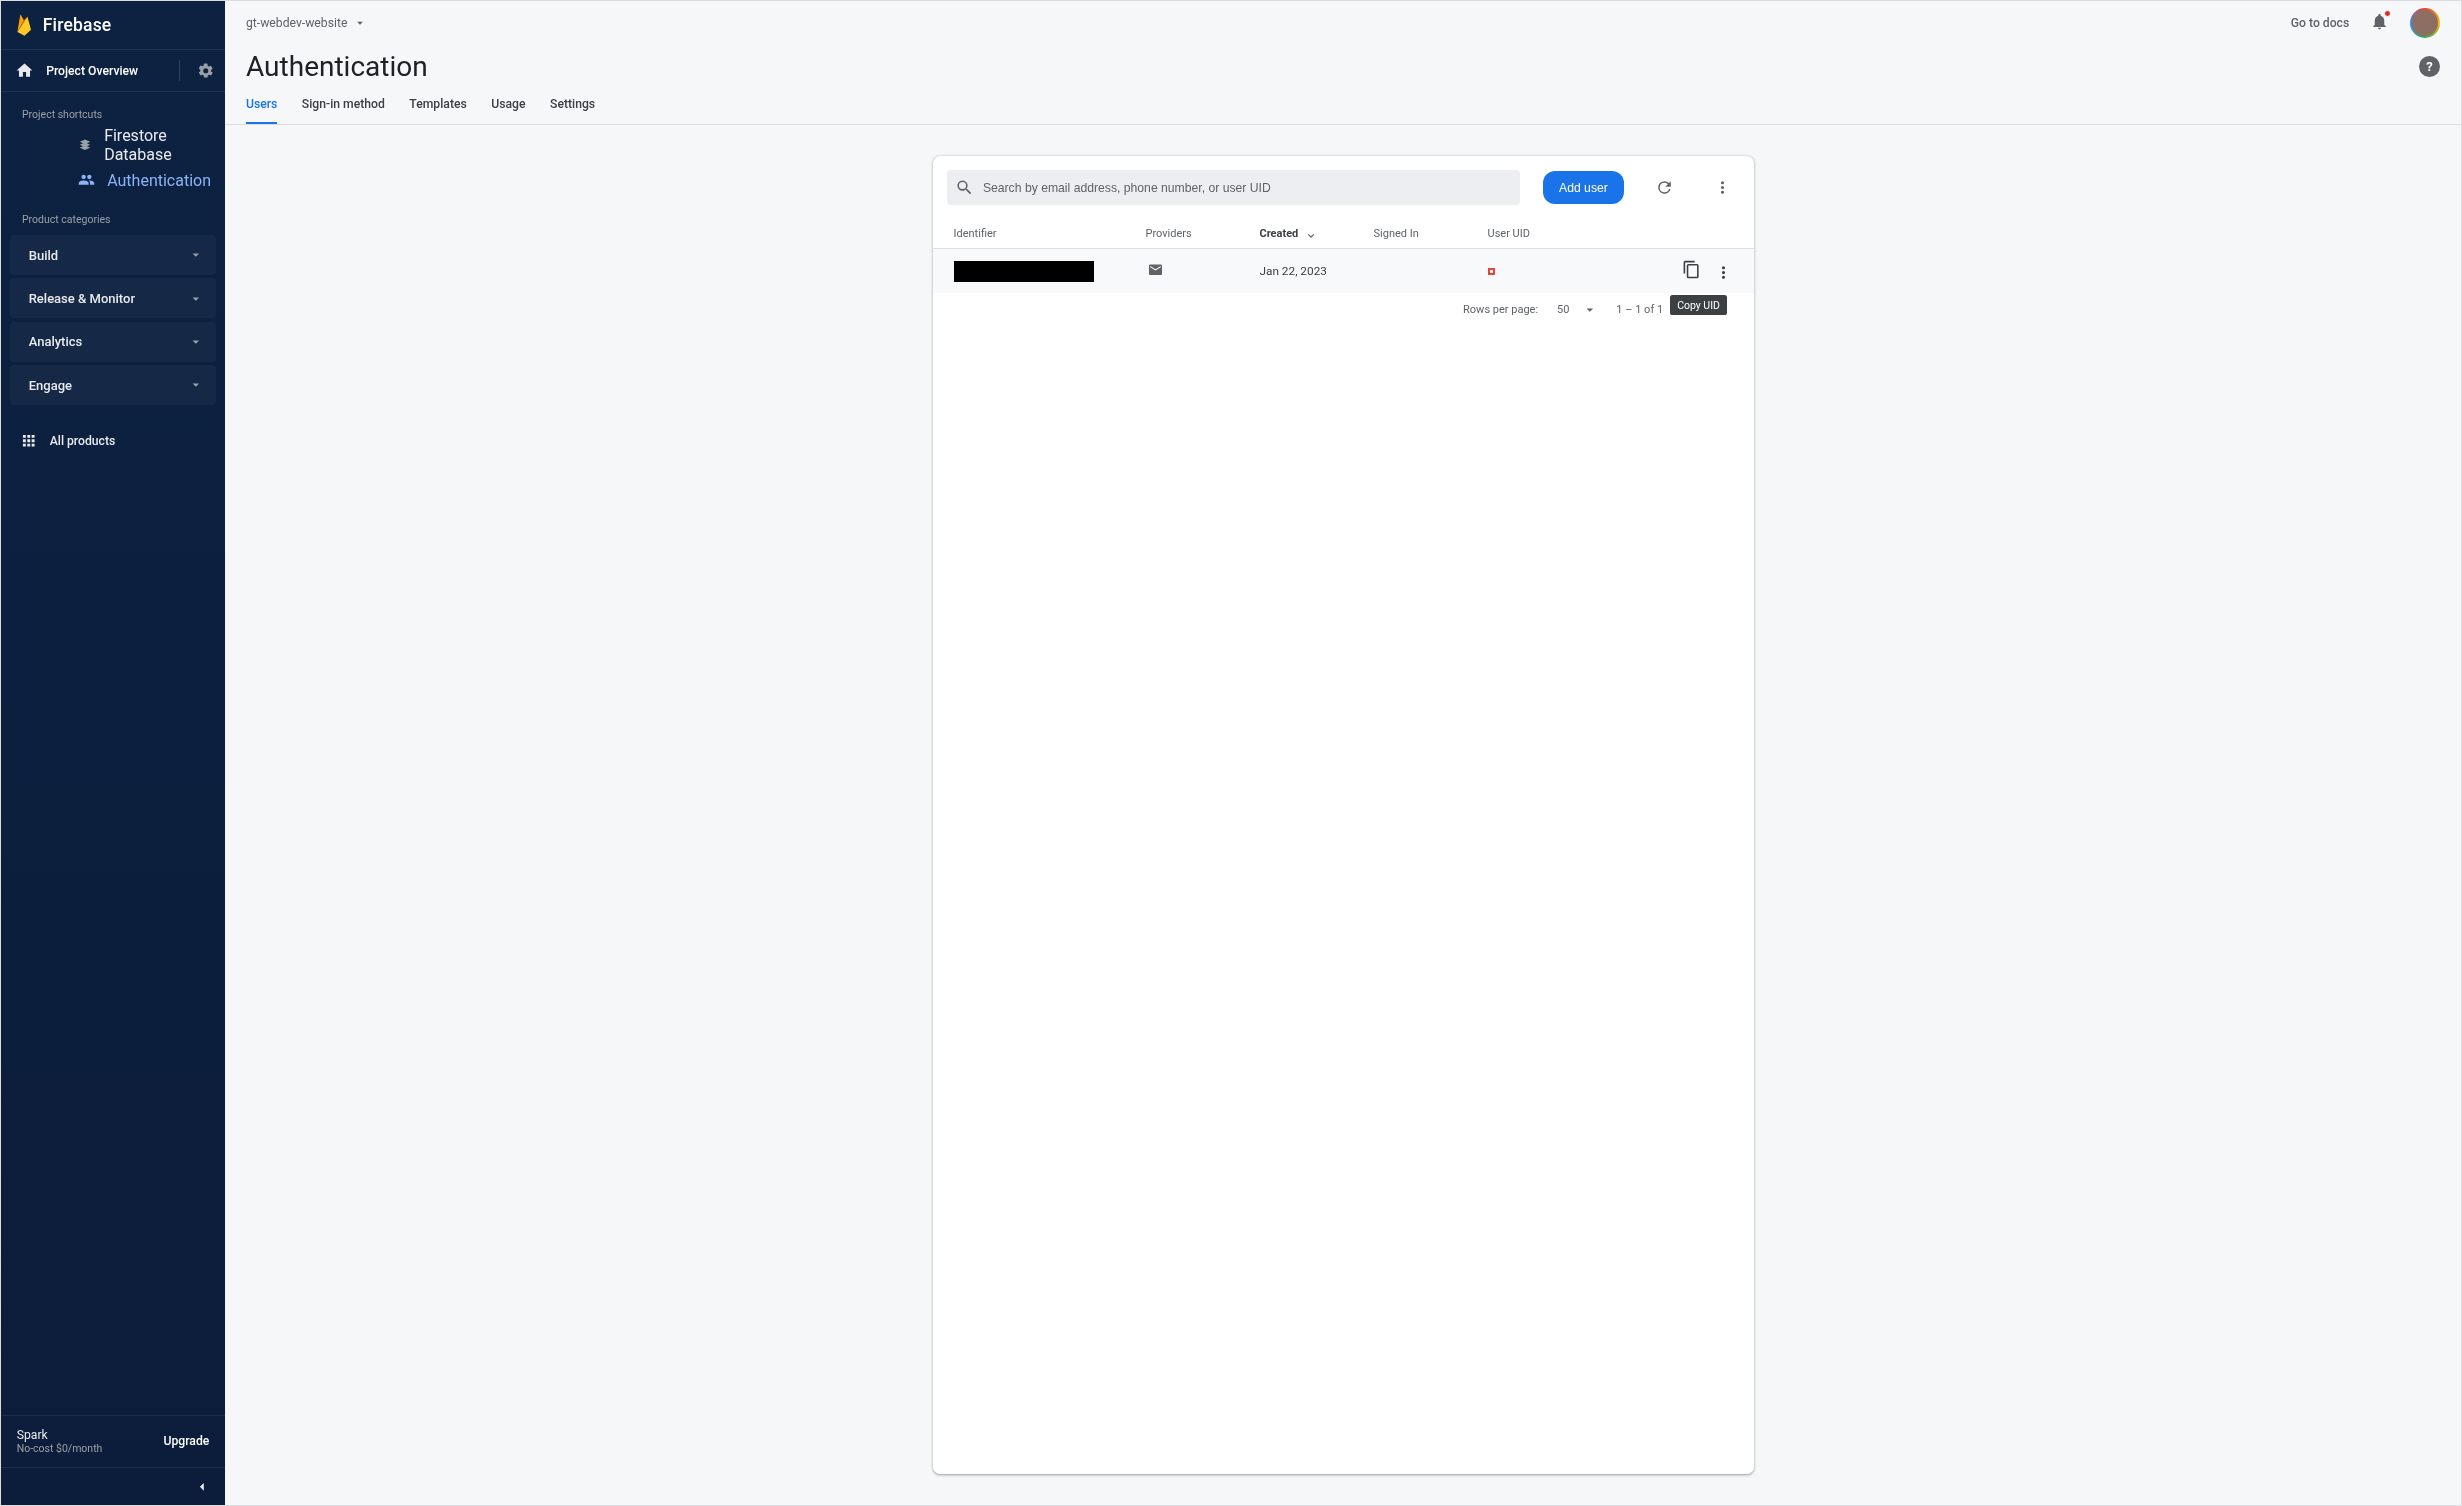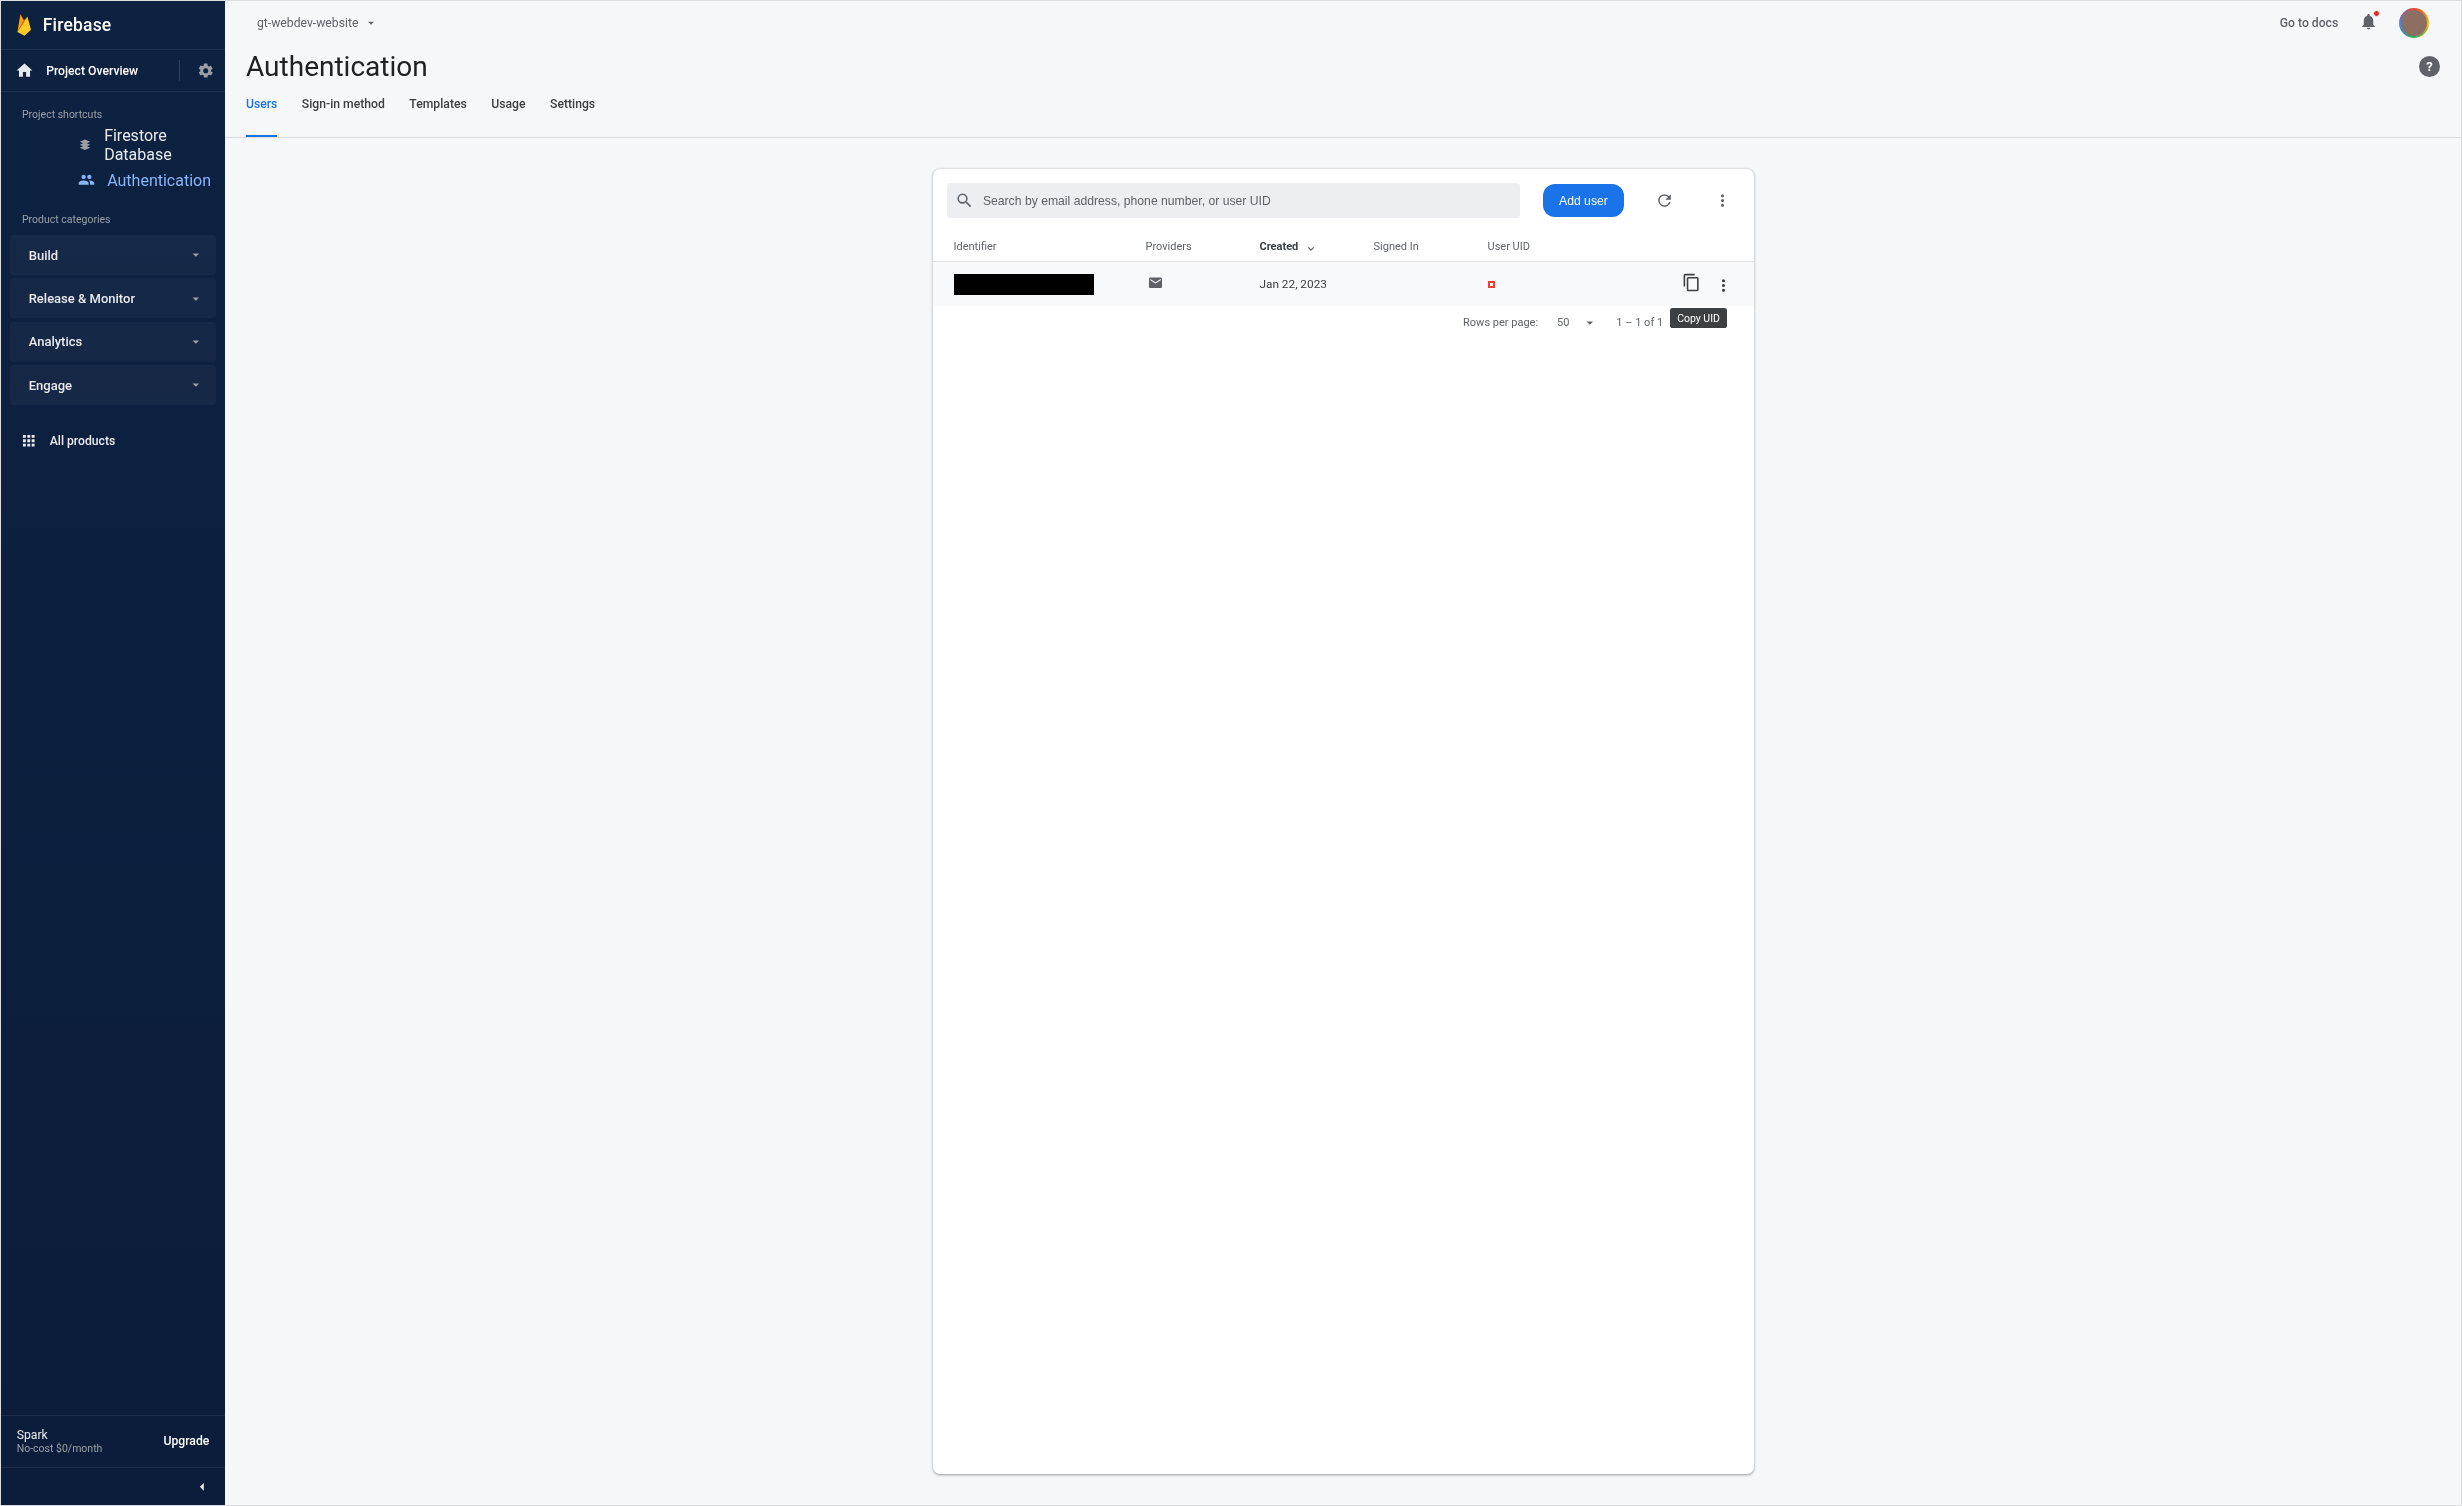--- a/index.html
+++ b/index.html
@@ -27,37 +27,37 @@
   .spacer { flex: 1; }
   .plan-row { display: flex; align-items: center; justify-content: space-between; padding: 12.2px 15.7px; border-top: 0.9px solid rgba(255,255,255,0.08); }
   .plan-name { font-size: 12.2px; color: #e8eaed; }
   .plan-sub { font-size: 10.5px; color: #9aa0a6; }
   .upgrade { font-size: 12.2px; color: #fff; font-weight: 500; cursor: pointer; }
   .collapse-row { height: 38px; display: flex; align-items: center; justify-content: flex-end; padding: 0 15.7px; border-top: 0.9px solid rgba(255,255,255,0.08); }
   .collapse-row svg { width: 15.7px; height: 15.7px; fill: #e8eaed; cursor: pointer; }
 
   
   .main { flex: 1; display: flex; flex-direction: column; background: #f6f7f9; overflow: hidden; }
-  .topbar { display: flex; align-items: center; height: 44px; padding: 0 32px; gap: 8.7px; }
+  .topbar { display: flex; align-items: center; height: 44px; padding: 0 21px; gap: 8.7px; }
   .project-selector { display: flex; align-items: center; gap: 5.2px; color: #5f6368; font-size: 12.2px; cursor: pointer; }
   .project-selector svg { width: 14px; height: 14px; fill: #5f6368; }
   .topbar .spacer-h { flex: 1; }
   .top-link { color: #5f6368; font-size: 12.2px; font-weight: 500; cursor: pointer; }
   .bell { width: 19px; height: 19px; fill: #5f6368; cursor: pointer; position: relative; }
   .bell-dot { position: absolute; top: -1.7px; right: -1.7px; width: 7px; height: 7px; background: #d93025; border-radius: 50%; border: 0.9px solid #f6f7f9; }
   .bell-wrap { position: relative; margin-left: 12.2px; }
   .avatar { width: 30px; height: 30px; border-radius: 50%; margin-left: 12.2px; cursor: pointer; background: conic-gradient(#ea4335, #fbbc04, #34a853, #4285f4, #ea4335); padding: 1.7px; display:flex; align-items:center; justify-content:center;}
   .avatar-inner { width: 100%; height: 100%; border-radius: 50%; background: #8d6e63; }
 
   .page-header { display: flex; align-items: center; padding: 5.2px 21px 0 21px; }
   .page-title { font-size: 28px; font-weight: 400; color: #202124; }
   .help-badge { margin-left: auto; width: 21px; height: 21px; border-radius: 50%; background: #5f6368; color: #fff; display: flex; align-items: center; justify-content: center; font-size: 13px; font-weight: 700; cursor: pointer; }
 
   .tabs { display: flex; gap: 24.5px; padding: 14px 21px 0 21px; border-bottom: 0.9px solid #dadce0; }
-  .tab { font-size: 12.2px; font-weight: 500; color: #3c4043; padding-bottom: 24px; cursor: pointer; border-bottom: 2.6px solid transparent; }
+  .tab { font-size: 12.2px; font-weight: 500; color: #3c4043; padding-bottom: 11px; cursor: pointer; border-bottom: 2.6px solid transparent; }
   .tab.active { color: #1a73e8; border-bottom-color: #1a73e8; }
 
   .content { flex: 1; display: flex; justify-content: center; padding: 31px 21px; overflow: auto; }
   .card { width: 821px; max-width: 100%; background: #fff; border-radius: 7px; box-shadow: 0 0.9px 1.7px rgba(60,64,67,0.3), 0 0.9px 2.6px 0.9px rgba(60,64,67,0.15); }
   .toolbar { display: flex; align-items: center; gap: 23px; padding: 14px; }
   .search-field { flex: 1; display: flex; align-items: center; background: #eceef1; border-radius: 3.5px; height: 35px; padding: 0 8.7px; gap: 8.7px; }
   .search-field svg { width: 19px; height: 19px; fill: #5f6368; }
   .search-field input { flex: 1; border: none; background: transparent; font-size: 12.2px; color: #3c4043; outline: none; }
   .search-field input::placeholder { color: #5f6368; }
   .btn-primary { background: #1a73e8; color: #fff; font-size: 12.2px; font-weight: 500; border: none; border-radius: 12px; height: 33px; padding: 0 15.7px; cursor: pointer; }

